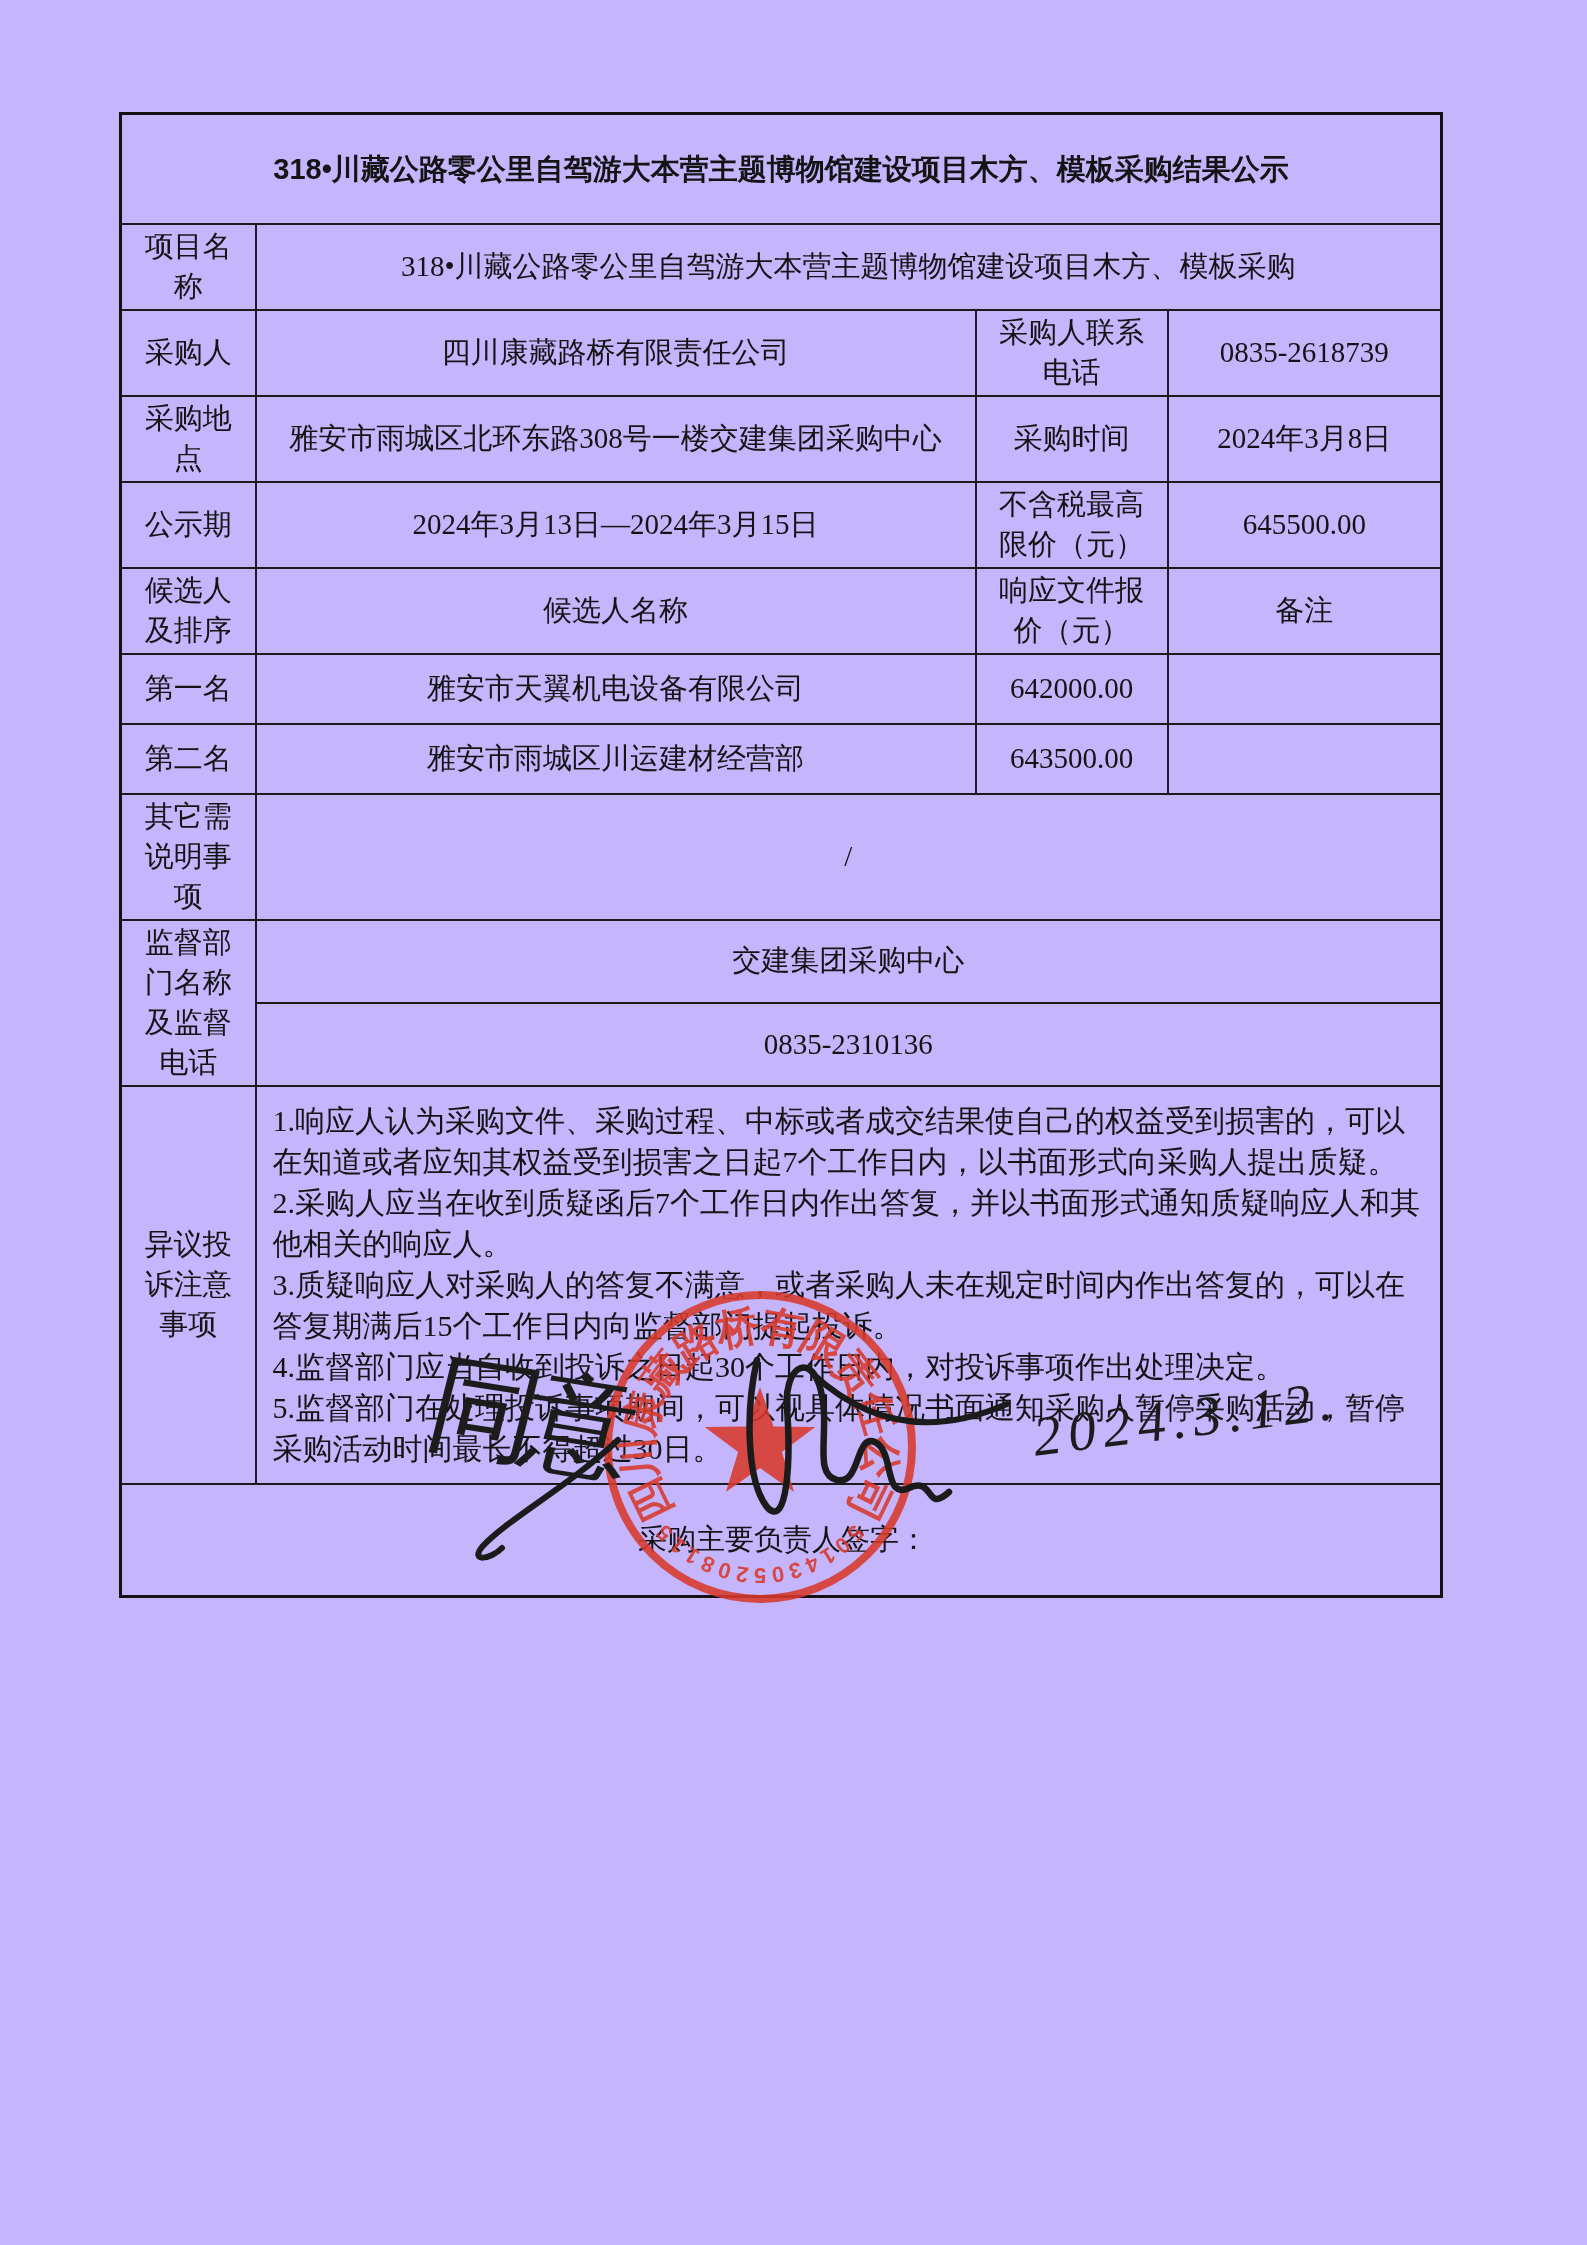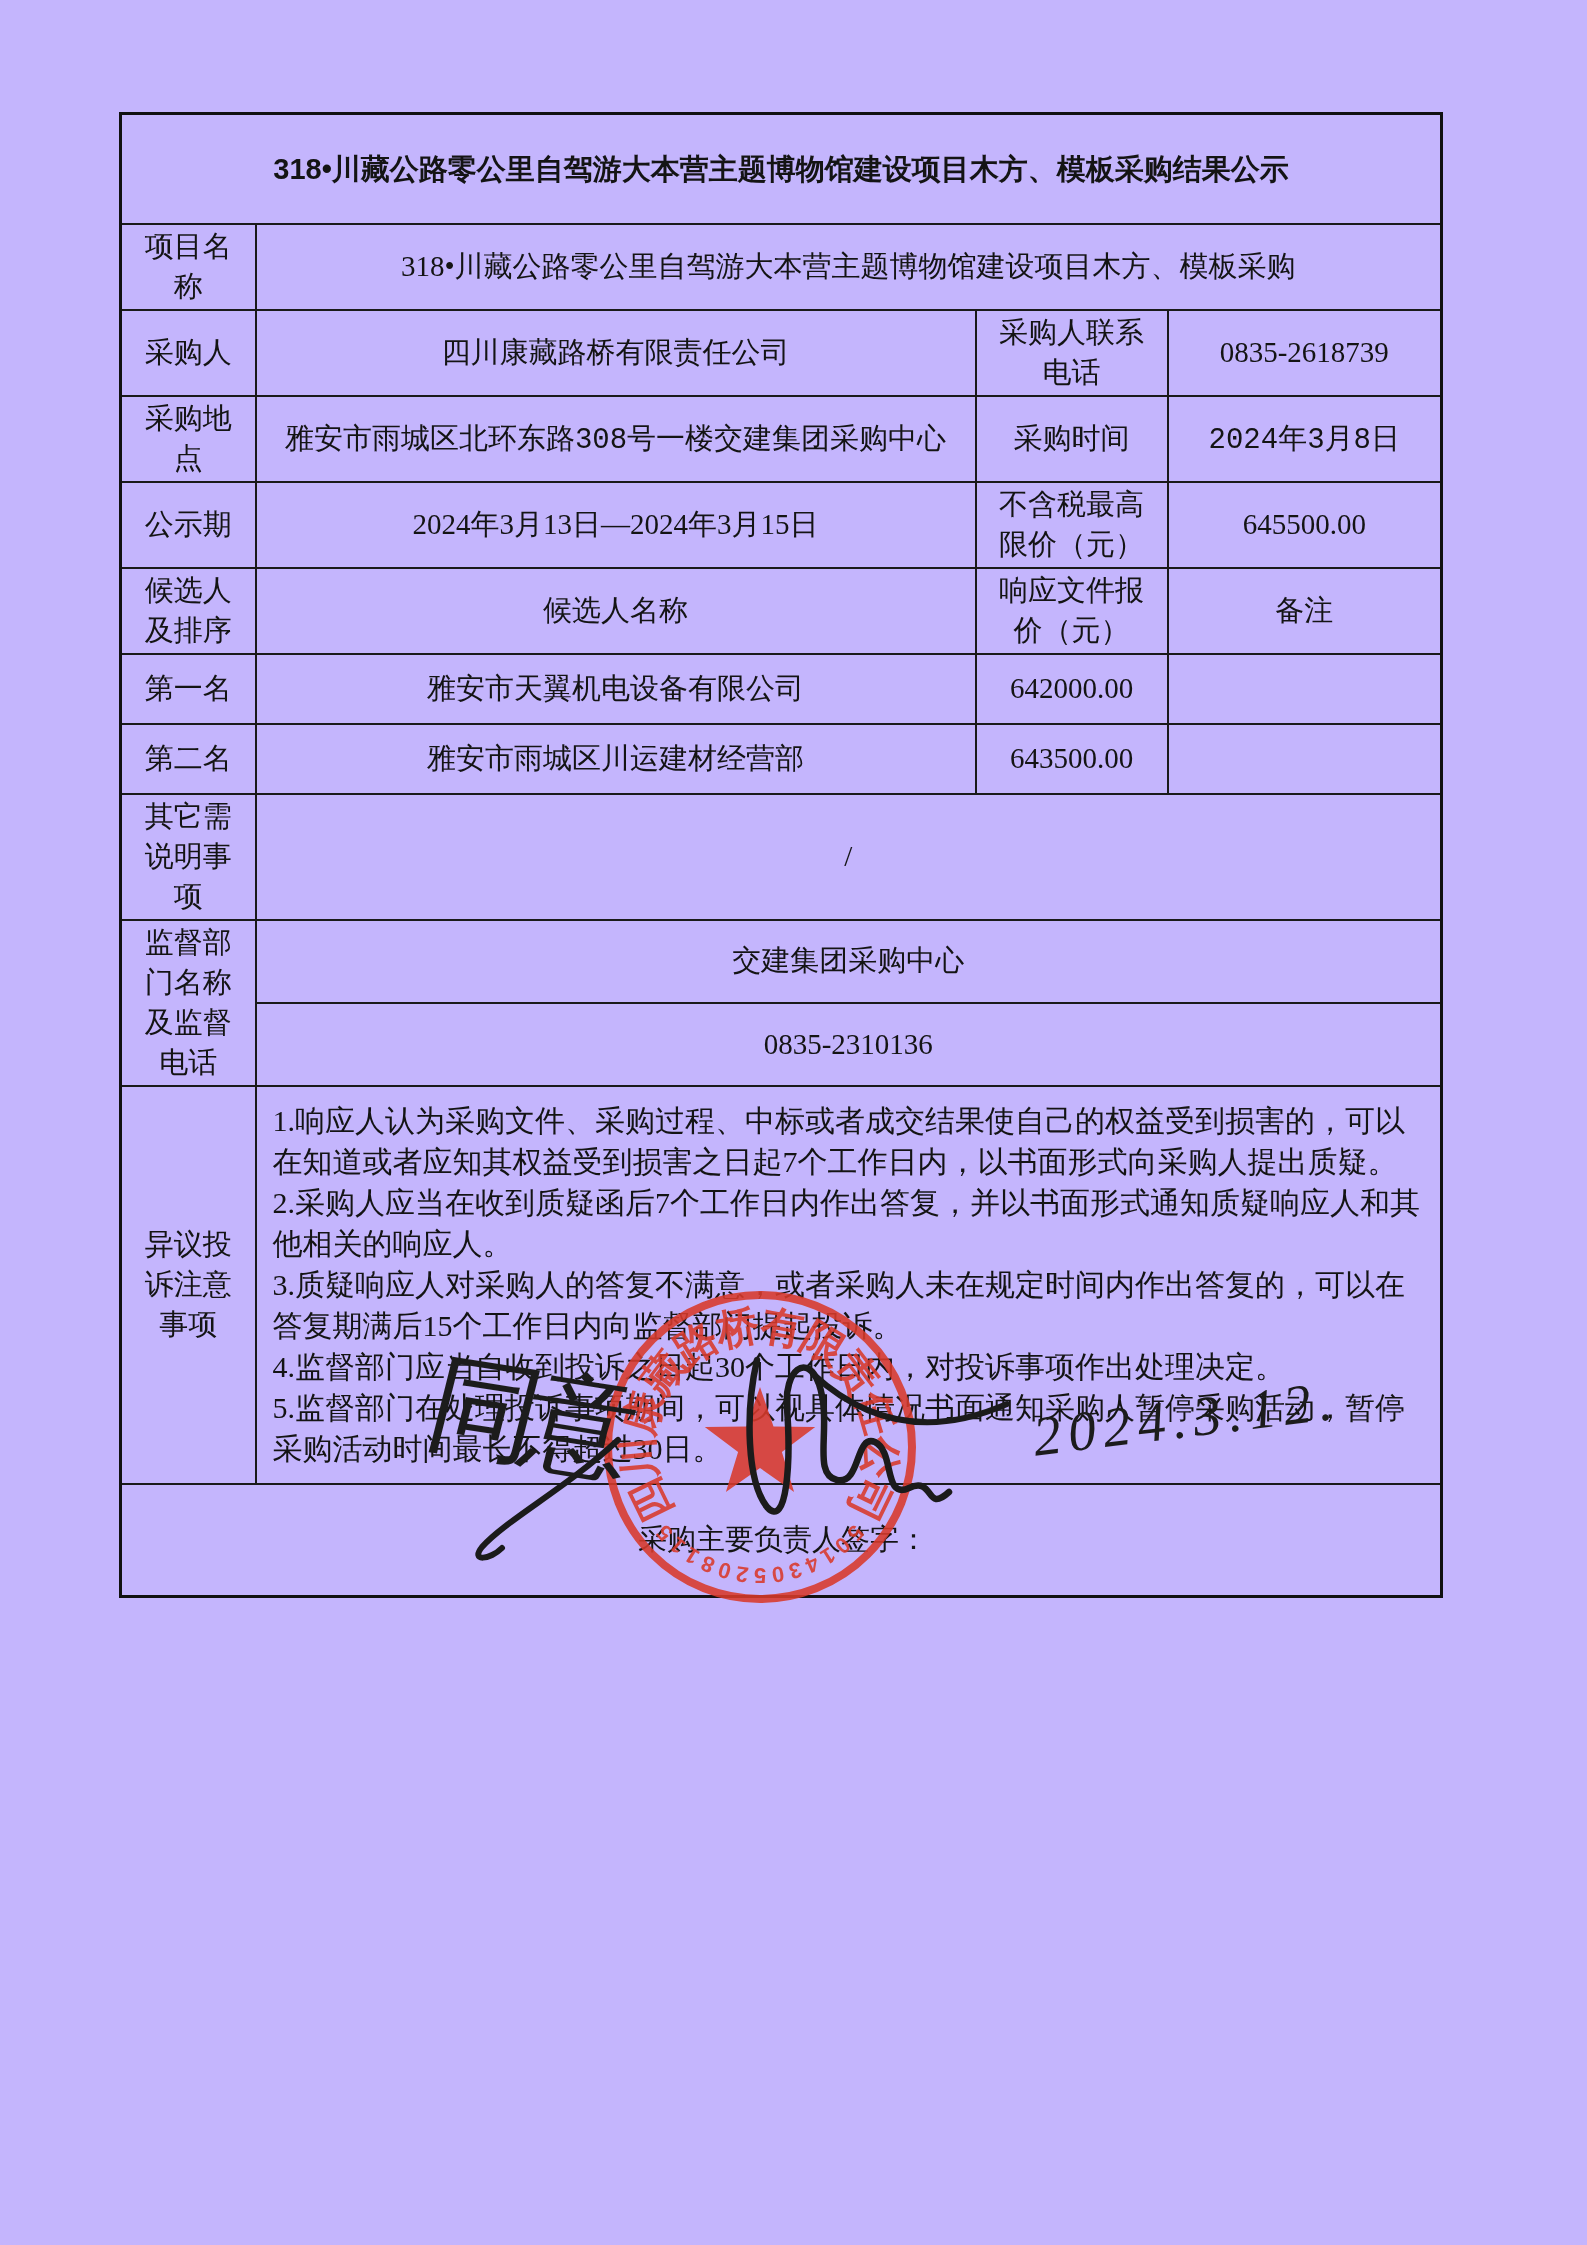--- a/index.html
+++ b/index.html
@@ -31,21 +31,21 @@
     font-family:"Liberation Sans","DejaVu Sans",sans-serif;
     font-weight:700;
     font-size:40px;
     line-height:52px;
     padding:2px 4px !important;
     letter-spacing:0;
   }
   .r-title{height:110px;}
   .r-project{height:74px;}
   .r-buyer{height:80px;}
-  .r-location{height:64px;font-family:Liberation Mono, monospace;}
+  .r-location{height:64px;}
   .r-publicity{height:80px;}
   .r-cand-head{height:85px;}
   .r-cand{height:70px;}
   .r-other{height:68px;border-radius:19px;}
   .r-sup1{height:54px;}
   .r-sup2{height:53px;}
   .r-objection{height:398px;}
   .r-sign{height:113px;}
   .objection-cell{
     text-align:left;

